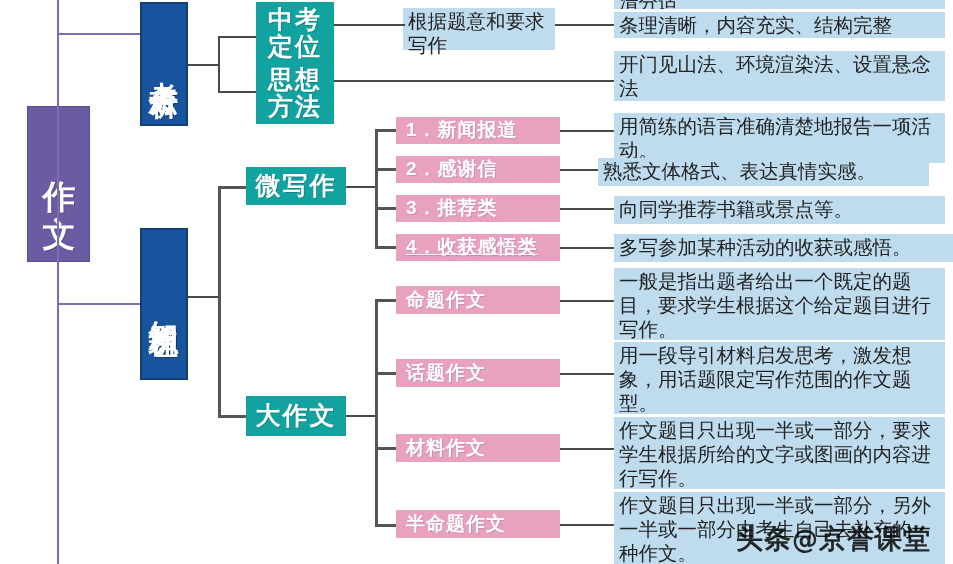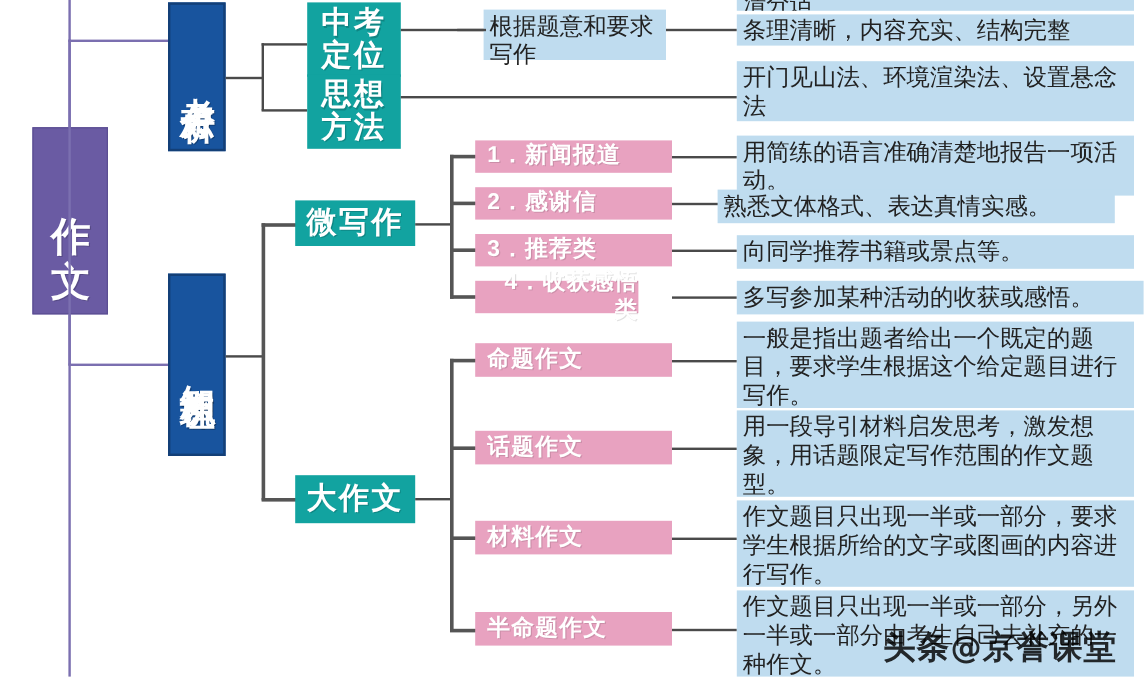--- a/index.html
+++ b/index.html
@@ -108,21 +108,21 @@
   <div class="ln h" style="left:346px;top:415px;width:30px;"></div>
   <div class="ln v thick" style="left:375px;top:299px;height:227px;width:3px;"></div>
   <div class="ln h thick" style="left:375px;top:299px;width:23px;height:3px;"></div>
   <div class="ln h thick" style="left:375px;top:372px;width:23px;height:3px;"></div>
   <div class="ln h thick" style="left:375px;top:447px;width:23px;height:3px;"></div>
   <div class="ln h thick" style="left:375px;top:524px;width:23px;height:3px;"></div>
 
   <div class="node l3" style="left:396px;top:117px;width:164px;height:27px;">1．新闻报道</div>
   <div class="node l3" style="left:396px;top:156px;width:164px;height:27px;">2．感谢信</div>
   <div class="node l3" style="left:396px;top:195px;width:164px;height:27px;">3．推荐类</div>
-  <div class="node l3" style="left:396px;top:234px;width:136px;height:27px;">4．收获感悟类</div>
+  <div class="node l3" style="left:396px;top:234px;width:164px;height:27px;text-decoration:underline;">4．收获感悟类</div>
 
   <div class="node l3" style="left:396px;top:286px;width:164px;height:28px;">命题作文</div>
   <div class="node l3" style="left:396px;top:359px;width:164px;height:28px;">话题作文</div>
   <div class="node l3" style="left:396px;top:434px;width:164px;height:28px;">材料作文</div>
   <div class="node l3" style="left:396px;top:510px;width:164px;height:28px;">半命题作文</div>
 
   <div class="ln h" style="left:560px;top:130px;width:54px;"></div>
   <div class="ln h" style="left:560px;top:169px;width:54px;"></div>
   <div class="ln h" style="left:560px;top:208px;width:54px;"></div>
   <div class="ln h" style="left:560px;top:247px;width:54px;"></div>

